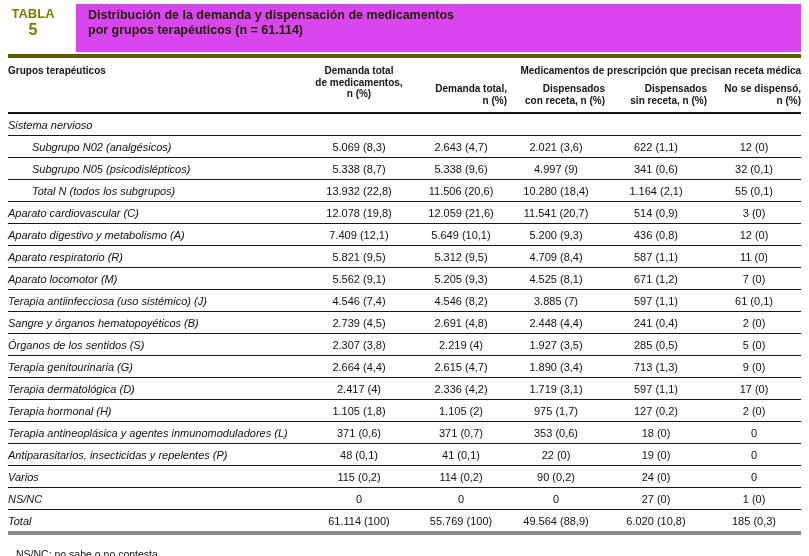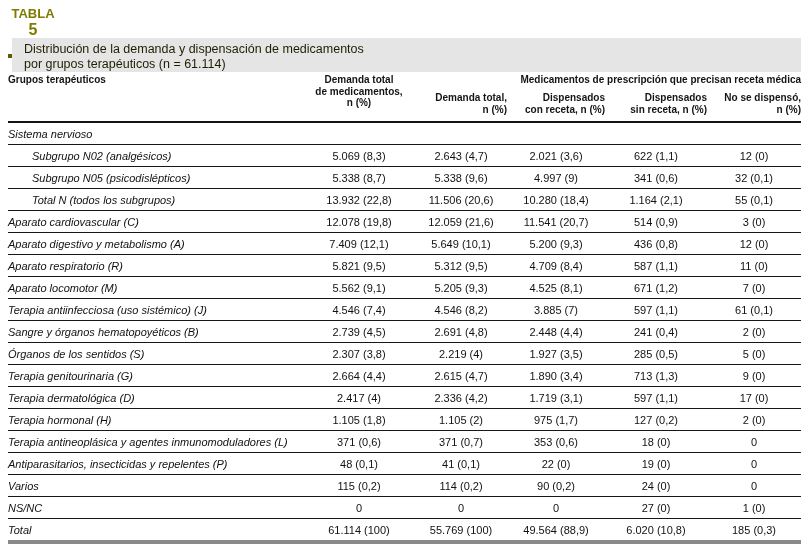--- a/index.html
+++ b/index.html
@@ -16,56 +16,55 @@
     background: #ffffff;
     overflow: hidden;
   }
   .inner { padding: 4px 8px 0 8px; }
 
   
   .band {
     display: flex;
     align-items: stretch;
     height: 48px;
-    flex-direction: column;
   }
   .tag-box {
     width: 50px;
     background: #ffffff;
     color: #7f7b00;
     text-align: center;
     line-height: 1;
     padding-top: 3px;
     flex: 0 0 auto;
   }
   .tag-box .tag-word { font-size: 13px; font-weight: bold; letter-spacing: 0; }
   .tag-box .tag-num  { font-size: 16px; font-weight: bold; margin-top: 2px; }
   .band-title {
     flex: 1 1 auto;
-    margin-left: 4px;
-    background: #e5e5e5;
+    margin-left: 18px;
+    background: #d946ef;
     color: #201e00;
     font-size: 12.5px;
-    font-weight: normal;
+    font-weight: bold;
     line-height: 15px;
     padding: 4px 0 0 12px;
     white-space: pre-line;
   }
   .band-rule {
     height: 4px;
     background: #5e5b00;
     margin-top: 2px;
   }
 
   
   table {
     border-collapse: collapse;
     table-layout: fixed;
     width: 793px;
-    margin-top: 9px;
+    margin-top: 0;
   }
   col.c1 { width: 295px; }
   col.c2 { width: 112px; }
   col.c3 { width: 92px; }
   col.c4 { width: 98px; }
   col.c5 { width: 102px; }
   col.c6 { width: 94px; }
 
   thead th {
     font-size: 10px;

